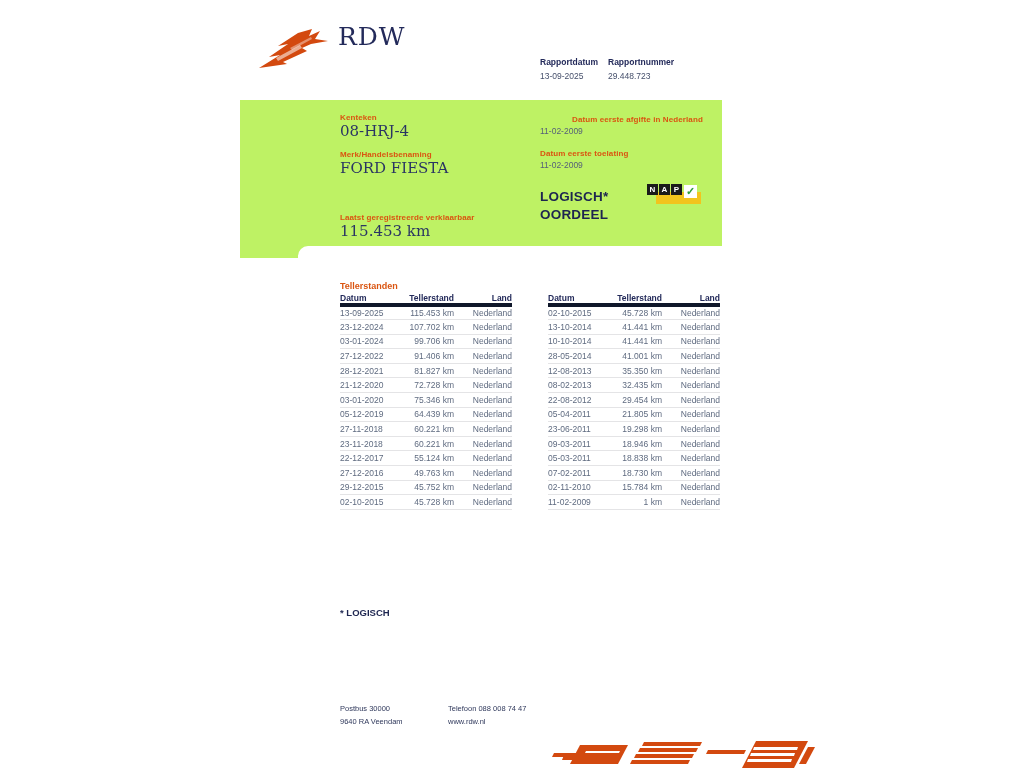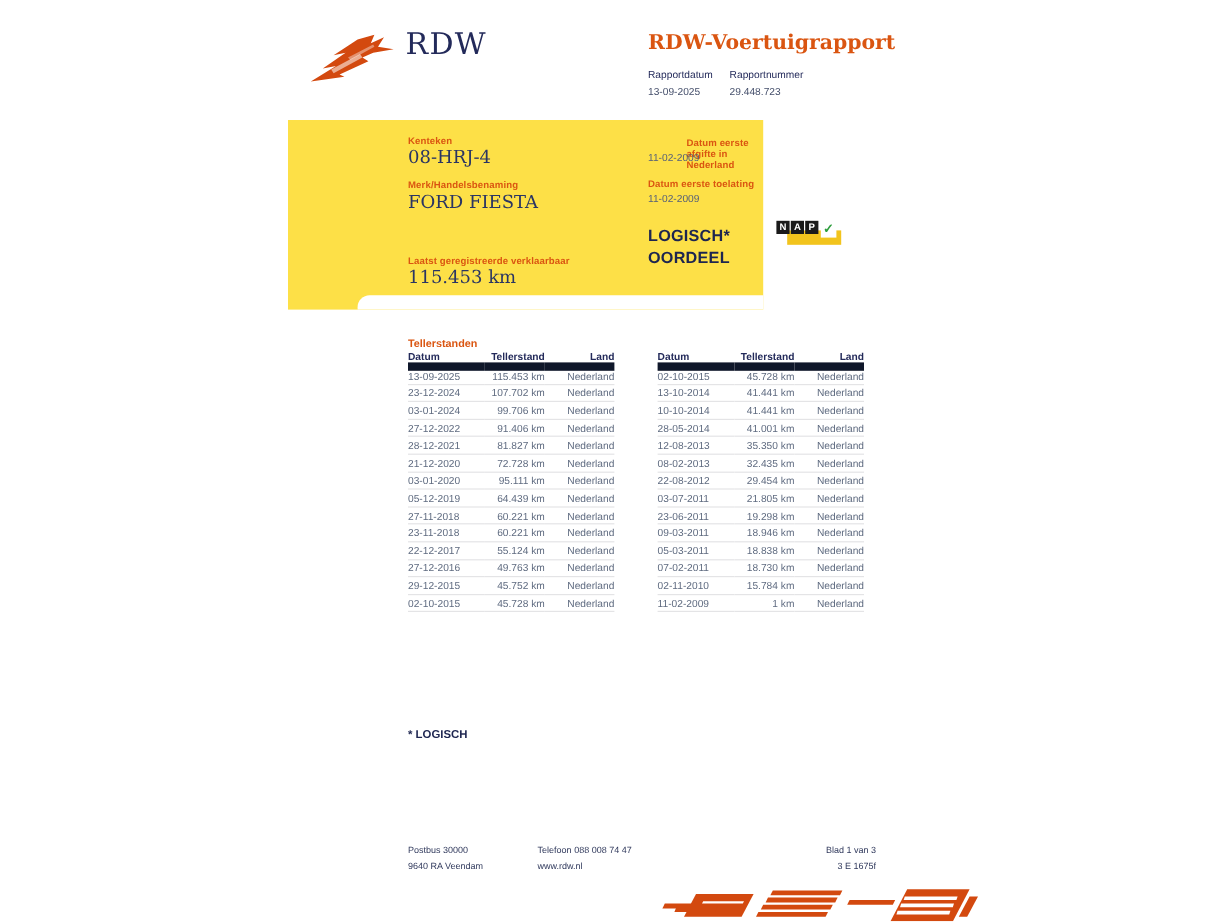--- a/index.html
+++ b/index.html
@@ -15,27 +15,27 @@
     position:absolute; left:338px; top:22px;
     font-family:"DejaVu Serif", serif; font-size:25px; font-weight:500;
     color:#232a5a; letter-spacing:1px;
   }
   .report-title {
     position:absolute; left:540px; top:26px;
     font-family:"DejaVu Serif", serif; font-size:17px; font-weight:600;
     color:#da5511;
   }
   .meta-block { position:absolute; top:57px; font-size:8.5px; }
-  .meta-label { font-weight:normal; color:#232a5a; }
+  .meta-label { font-weight:bold; color:#232a5a; }
   .meta-value { margin-top:4px; color:#454f6b; }
   #meta-0 { left:540px; }
   #meta-1 { left:608px; }
 
   
-  .panel { position:absolute; left:240px; top:100px; width:396px; height:158px; background:#fde047; }
+  .panel { position:absolute; left:240px; top:100px; width:482px; height:158px; background:#bef264; }
   .panel-step-mask {
     position:absolute; left:58px; top:146px; right:0; bottom:0;
     background:#ffffff; border-top-left-radius:10px;
   }
   .fld-label { font-size:8px; font-weight:bold; color:#da5511; letter-spacing:.1px; }
   .fld-value-serif { font-family:"DejaVu Serif", serif; font-size:15px; color:#2a3563; }
   .fld-value-sans { font-size:8.5px; color:#555f79; }
   .pos { position:absolute; }
   .oordeel {
     position:absolute; left:300px; top:88px;
@@ -56,21 +56,21 @@
   
   .tables-heading { position:absolute; left:340px; top:281px; font-size:9px; font-weight:bold; color:#da5511; }
   .km-table { position:absolute; top:292px; width:172px; border-collapse:collapse; table-layout:fixed; font-size:8.5px; }
   #table-left  { left:340px; }
   #table-right { left:548px; }
   .km-table col:nth-child(1) { width:64px; }
   .km-table col:nth-child(2) { width:50px; }
   .km-table col:nth-child(3) { width:58px; }
   .km-table th {
     font-weight:bold; color:#232a5a; text-align:left; height:13px;
-    border-bottom:7px solid #0f172a; padding:0;
+    border-bottom:4px solid #0f172a; padding:0;
   }
   .km-table th:nth-child(2), .km-table th:nth-child(3) { text-align:right;margin-top:11px; }
   .km-table td {
     color:#5f6b80; height:14.6px; padding:0; border-bottom:1px solid #e4e4e6;
   }
   .km-table td:nth-child(2), .km-table td:nth-child(3) { text-align:right; }
 
   
   .expl-heading { position:absolute; left:340px; top:607px; font-size:9.5px; font-weight:bold; color:#1d2550; }
   .expl-text {
@@ -92,21 +92,20 @@
 
 <div id="page">
 
   <svg class="logo-bird" viewBox="0 0 76 48">
     <path fill="#d3490f" d="M3 44 L24 31 L13 33 L32 20 L22 22 L42 9 L56 5 L53 12 L64 7 L59 15 L72 17 L55 20 L46 24 L51 27 L27 38 L31 40 Z"></path>
     <path fill="#ffffff" d="M20 34 L44 21 L46 24 L22 37 Z" opacity="0.55"></path>
     <path fill="#ffffff" d="M34 24 L55 13 L56 15 L36 26 Z" opacity="0.4"></path>
   </svg>
   <div class="brand-word">RDW</div>
 
-  <div class="report-title">RDW-Voertuigrapport</div>
 
   <div class="meta-block" id="meta-0">
     <div class="meta-label">Rapportdatum</div>
     <div class="meta-value">13-09-2025</div>
   </div>
   <div class="meta-block" id="meta-1">
     <div class="meta-label">Rapportnummer</div>
     <div class="meta-value">29.448.723</div>
   </div>
 
@@ -183,21 +182,21 @@
           <td>81.827 km</td>
           <td>Nederland</td>
         </tr>
         <tr>
           <td>21-12-2020</td>
           <td>72.728 km</td>
           <td>Nederland</td>
         </tr>
         <tr>
           <td>03-01-2020</td>
-          <td>95.111 km</td>
+          <td>75.346 km</td>
           <td>Nederland</td>
         </tr>
         <tr>
           <td>05-12-2019</td>
           <td>64.439 km</td>
           <td>Nederland</td>
         </tr>
         <tr>
           <td>27-11-2018</td>
           <td>60.221 km</td>
@@ -274,21 +273,21 @@
           <td>08-02-2013</td>
           <td>32.435 km</td>
           <td>Nederland</td>
         </tr>
         <tr>
           <td>22-08-2012</td>
           <td>29.454 km</td>
           <td>Nederland</td>
         </tr>
         <tr>
-          <td>03-07-2011</td>
+          <td>05-04-2011</td>
           <td>21.805 km</td>
           <td>Nederland</td>
         </tr>
         <tr>
           <td>23-06-2011</td>
           <td>19.298 km</td>
           <td>Nederland</td>
         </tr>
         <tr>
           <td>09-03-2011</td>
@@ -320,24 +319,20 @@
 
   <div class="expl-heading">* LOGISCH</div>
 
   <div class="footer-col" id="footer-address">
     <div>Postbus 30000</div>
     <div>9640 RA Veendam</div>
   </div>
   <div class="footer-col" id="footer-contact">
     <div>Telefoon 088 008 74 47</div>
     <div>www.rdw.nl</div>
-  </div>
-  <div class="footer-col" id="footer-page">
-    <div>Blad 1 van 3</div>
-    <div>3 E 1675f</div>
   </div>
 
   <svg class="speed-graphic" viewBox="0 0 275 31">
     <g fill="#d3490f">
 
       <polygon points="14,16 44,16 42,20 12,20"></polygon>
 
       <polygon points="40,8 88,8 78,27 30,27"></polygon>
       <polygon points="24,18 58,18 56,23 22,23"></polygon>
 

